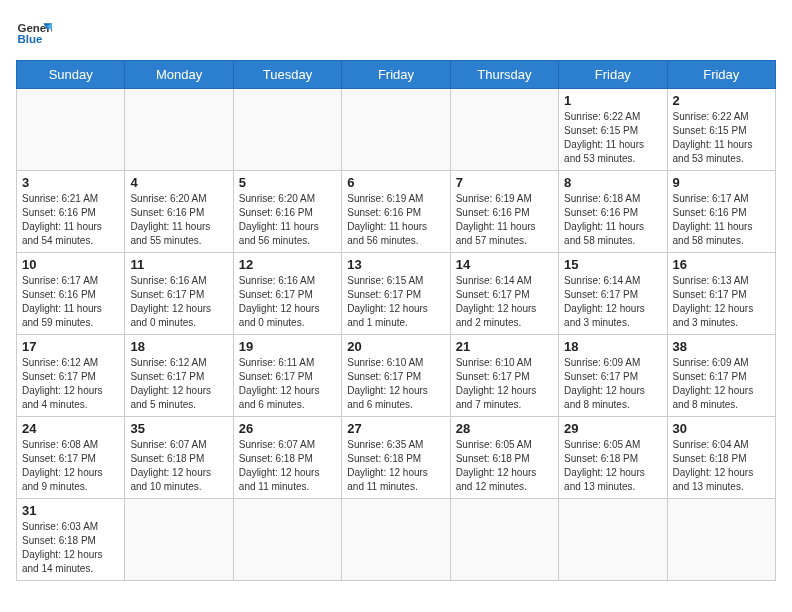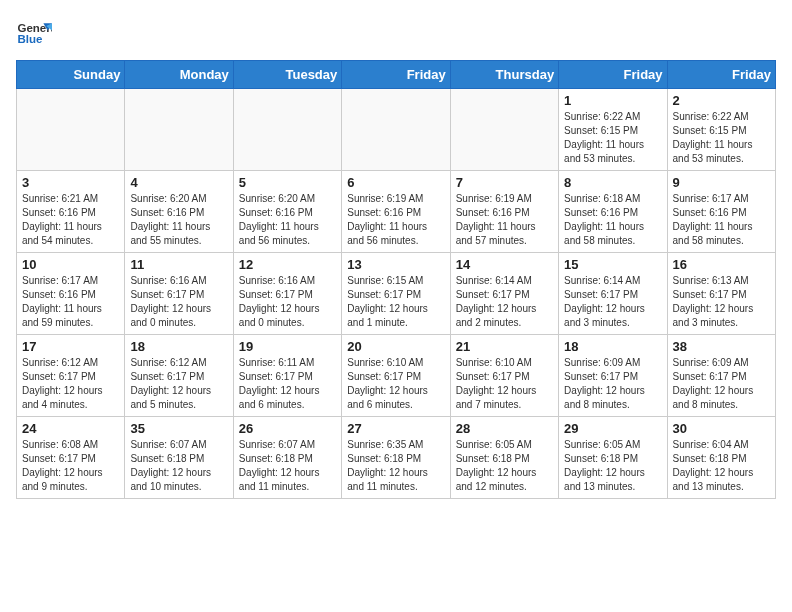--- a/index.html
+++ b/index.html
@@ -40,23 +40,23 @@
     }
     .calendar-table {
       width: 100%;
       border-collapse: collapse;
       border: 1px solid #ccc;
     }
     .calendar-table th {
       background-color: #2b7fce;
       color: #fff;
       font-size: 13px;
-      font-weight: bold;
+      font-weight: normal;
       padding: 6px 4px;
-      text-align: right;
+      text-align: center;
       border: 1px solid #1f6abf;
     }
     .calendar-table td {
       vertical-align: top;
       border: 1px solid #ccc;
       padding: 4px 5px;
       font-size: 10.5px;
       color: #333;
       width: calc(100% / 7);
       min-height: 70px;
@@ -299,14 +299,28 @@
 Sunset: 6:18 PM
 Daylight: 12 hours and 13 minutes.</div>
         </td>
         <td>
           <span class="day-number">30</span>
           <div class="day-info">Sunrise: 6:04 AM
 Sunset: 6:18 PM
 Daylight: 12 hours and 13 minutes.</div>
         </td>
       </tr>
+      <tr>
+        <td>
+          <span class="day-number">31</span>
+          <div class="day-info">Sunrise: 6:03 AM
+Sunset: 6:18 PM
+Daylight: 12 hours and 14 minutes.</div>
+        </td>
+        <td class="empty-cell"></td>
+        <td class="empty-cell"></td>
+        <td class="empty-cell"></td>
+        <td class="empty-cell"></td>
+        <td class="empty-cell"></td>
+        <td class="empty-cell"></td>
+      </tr>
     </tbody>
 </table>
 
 </body></html>

